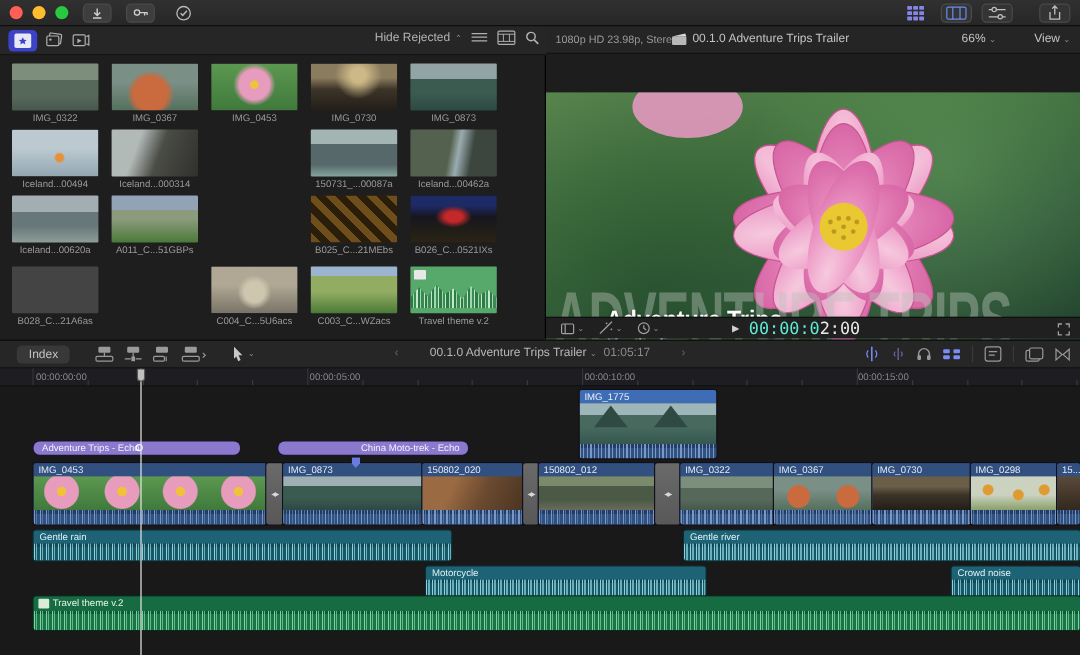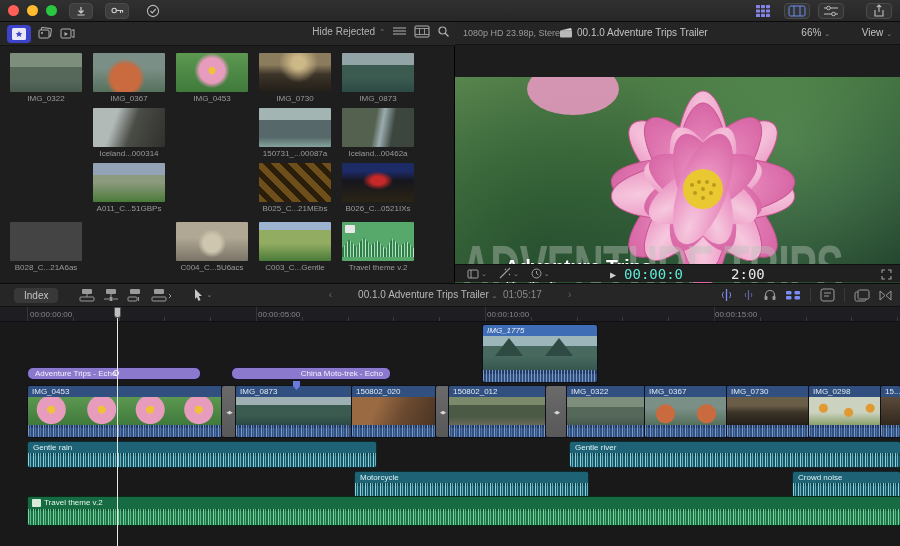--- a/index.html
+++ b/index.html
@@ -54,21 +54,21 @@
   #ghost-title { position:absolute; left:6px; top:152px; width:600px; font-size:57px; font-weight:bold;
     color:rgba(185,195,185,.42); white-space:nowrap; transform:scale(.73,1.18); transform-origin:left top; letter-spacing:-1px; }
   #canvas-title { position:absolute; left:50px; top:178px; font-size:21px; font-weight:bold; color:#fff;
     text-shadow:0 1px 3px rgba(0,0,0,.6); transform:scaleX(.92); transform-origin:left; }
   #canvas-subtitle { position:absolute; left:51px; top:204px; font-size:10px; font-weight:bold; color:#fff;
     text-shadow:0 1px 2px rgba(0,0,0,.6);text-align:right; }
   #viewer-controls { position:absolute; left:0; top:242px; width:445px; height:18px; background:#202020; border-top:1px solid #101010;
     display:flex; align-items:center; font-size:9px; color:#9a9a9a; }
   .vc-ic { margin-left:12px; display:flex; align-items:center; gap:2px; }
   #timecode { position:absolute; left:155px; top:1px; font-family:"DejaVu Sans Mono",monospace; font-size:14px; display:flex; align-items:center; gap:8px;}
-  .tc-dim { color:#5eead4; } .tc-bright { color:#e8e8e8;margin-left:48px; }
+  .tc-dim { color:#5eead4; } .tc-bright { color:#e8e8e8; }
   #play-btn { color:#d0d0d0; font-size:10px; }
   #fullscreen-ic { position:absolute; right:8px; top:4px; }
   
   #tl-toolbar { position:absolute; left:0; top:283px; width:900px; height:24px; background:#262626; border-top:1px solid #0a0a0a; border-bottom:1px solid #121212;
     display:flex; align-items:center; }
   #index-btn { margin-left:14px; padding:2px 10px; border-radius:4px; background:#383838; font-size:10px; color:#c4c4c4; }
   .edit-ics { display:flex; gap:10px; margin-left:22px; align-items:center; }
   #tool-sel { margin-left:22px; font-size:10px; color:#c4c4c4; display:flex; gap:3px; align-items:center; }
   #tl-project { position:absolute; left:0; right:0; top:5px; text-align:center; font-size:10px; color:#b8b8b8; pointer-events:none; }
   #tl-project .nav { color:#666; padding:0 26px; }
@@ -81,21 +81,21 @@
   .tick.major { height:15px; background:#34343c; }
   .ruler-label { position:absolute; top:3px; font-size:8px; color:#86868e; white-space:nowrap; }
   .vclip { position:absolute; top:79px; height:51px; border-radius:2px; overflow:hidden; background:#31507f; box-shadow:0 0 0 1px #10101a; }
   .vclip-name { height:11px; background:#31507f; font-size:8px; color:#e2eaf6; padding:1px 4px; white-space:nowrap; overflow:hidden; }
   .vclip-body { height:28px; background:#555; }
   .vclip-wave { height:12px; background:
       repeating-linear-gradient(90deg,rgba(130,160,205,.9) 0 1px,transparent 1px 2px,rgba(90,125,175,.8) 2px 3px,transparent 3px 5px),
       linear-gradient(#223c66 0 25%,#30507f 25%); }
   .transition { position:absolute; top:79px; height:51px; background:linear-gradient(#6a6a6a,#585858); border-radius:2px;
     box-shadow:0 0 0 1px #10101a; color:#d8d8d8; font-size:5px; display:flex; align-items:center; justify-content:center; letter-spacing:-1px; }
-  #connected-clip { position:absolute; left:483px; top:18px; width:114px; height:57px; border-radius:2px; overflow:hidden; box-shadow:0 0 0 1px #10101a;font-style:italic; }
+  #connected-clip { position:absolute; left:483px; top:18px; width:114px; height:57px; border-radius:2px; overflow:hidden; box-shadow:0 0 0 1px #10101a; }
   #connected-name { height:11px; background:#3f6db5; font-size:8px; color:#eaf1fb; padding:1px 4px; }
   #connected-body { height:34px; background:linear-gradient(#9cb6ba 0 30%,#47695e 30% 58%,#35574e); position:relative; }
   #connected-body::before, #connected-body::after { content:""; position:absolute; bottom:14px; border-style:solid; border-color:transparent transparent #2e4a42 transparent; border-width:0 14px 18px 14px; left:12px; }
   #connected-body::after { left:62px; }
   #connected-wave { height:12px; background:
       repeating-linear-gradient(90deg,rgba(130,160,205,.9) 0 1px,transparent 1px 3px),
       linear-gradient(#223c66 0 30%,#30507f 30%); }
   .title-clip { position:absolute; top:61px; height:11px; border-radius:5px; background:#8a79cc;
     font-size:8px; color:#f2effc; padding:1px 7px; white-space:nowrap; overflow:hidden; box-shadow:0 0 0 1px #1a1430; }
   .kf-circle { position:absolute; top:2px; width:6px; height:6px; border:1px solid #fff; border-radius:50%; background:transparent; }
@@ -236,32 +236,40 @@
           <div class="b-label">IMG_0453</div>
         </div>
         <div class="b-item" style="left: 259px; top: 7px;">
           <div class="b-thumb" style="background: radial-gradient(circle at 55% 25%, rgb(205, 184, 135) 0px, rgb(205, 184, 135) 12%, transparent 40%), linear-gradient(rgb(140, 124, 94) 0px, rgb(140, 124, 94) 30%, rgb(60, 52, 40) 55%, rgb(34, 30, 24));"></div>
           <div class="b-label">IMG_0730</div>
         </div>
         <div class="b-item" style="left: 342px; top: 7px;">
           <div class="b-thumb" style="background: linear-gradient(rgb(147, 164, 166) 0px, rgb(147, 164, 166) 32%, rgb(60, 91, 80) 32%, rgb(60, 91, 80) 62%, rgb(44, 74, 68));"></div>
           <div class="b-label">IMG_0873</div>
         </div>
+        <div class="b-item" style="left: 10px; top: 62px;">
+          <div class="b-thumb" style="background: radial-gradient(circle at 55% 60%, rgb(230, 145, 58) 0px, rgb(230, 145, 58) 7%, transparent 10%), linear-gradient(rgb(188, 201, 209) 0px, rgb(188, 201, 209) 40%, rgb(147, 167, 177));"></div>
+          <div class="b-label">Iceland...00494</div>
+        </div>
         <div class="b-item" style="left: 93px; top: 62px;">
           <div class="b-thumb" style="background: linear-gradient(110deg, rgb(178, 186, 184) 0px, rgb(178, 186, 184) 30%, rgb(74, 76, 70) 55%, rgb(48, 48, 44));"></div>
           <div class="b-label">Iceland...000314</div>
         </div>
         <div class="b-item" style="left: 259px; top: 62px;">
           <div class="b-thumb" style="background: linear-gradient(rgb(163, 181, 179) 0px, rgb(163, 181, 179) 30%, rgb(87, 104, 106) 30%, rgb(87, 104, 106) 75%, rgb(132, 164, 156));"></div>
           <div class="b-label">150731_...00087a</div>
         </div>
         <div class="b-item" style="left: 342px; top: 62px;">
           <div class="b-thumb" style="background: linear-gradient(100deg, rgb(85, 97, 79) 0px, rgb(85, 97, 79) 45%, rgb(154, 172, 176) 55%, rgb(60, 70, 62) 70%);"></div>
           <div class="b-label">Iceland...00462a</div>
         </div>
+        <div class="b-item" style="left: 10px; top: 117px;">
+          <div class="b-thumb" style="background: linear-gradient(rgb(163, 174, 180) 0px, rgb(163, 174, 180) 35%, rgb(104, 120, 122) 35%, rgb(104, 120, 122) 65%, rgb(140, 156, 150));"></div>
+          <div class="b-label">Iceland...00620a</div>
+        </div>
         <div class="b-item" style="left: 93px; top: 117px;">
           <div class="b-thumb" style="background: linear-gradient(rgb(147, 163, 182) 0px, rgb(147, 163, 182) 30%, rgb(140, 154, 126) 30%, rgb(140, 154, 126) 50%, rgb(74, 122, 56));"></div>
           <div class="b-label">A011_C...51GBPs</div>
         </div>
         <div class="b-item" style="left: 259px; top: 117px;">
           <div class="b-thumb" style="background: repeating-linear-gradient(45deg, rgb(110, 78, 26) 0px, rgb(110, 78, 26) 6px, rgb(42, 30, 10) 6px, rgb(42, 30, 10) 12px), rgb(58, 42, 16);"></div>
           <div class="b-label">B025_C...21MEbs</div>
         </div>
         <div class="b-item" style="left: 342px; top: 117px;">
           <div class="b-thumb" style="background: radial-gradient(at 50% 45%, rgb(196, 40, 40) 0px, rgb(196, 40, 40) 14%, transparent 30%), linear-gradient(rgb(28, 42, 102) 0px, rgb(28, 42, 102) 22%, rgb(22, 22, 30) 45%, rgb(42, 36, 20));"></div>
@@ -270,21 +278,21 @@
         <div class="b-item" style="left: 10px; top: 176px;">
           <div class="b-thumb" style=""></div>
           <div class="b-label">B028_C...21A6as</div>
         </div>
         <div class="b-item" style="left: 176px; top: 176px;">
           <div class="b-thumb" style="background: radial-gradient(circle at 50% 55%, rgb(206, 198, 174) 0px, rgb(206, 198, 174) 20%, transparent 34%), linear-gradient(rgb(176, 168, 148) 0px, rgb(176, 168, 148) 40%, rgb(122, 116, 104));"></div>
           <div class="b-label">C004_C...5U6acs</div>
         </div>
         <div class="b-item" style="left: 259px; top: 176px;">
           <div class="b-thumb" style="background: linear-gradient(rgb(156, 180, 208) 0px, rgb(156, 180, 208) 20%, rgb(146, 172, 98) 20%, rgb(146, 172, 98) 55%, rgb(74, 122, 56));"></div>
-          <div class="b-label">C003_C...Gentle</div>
+          <div class="b-label">C003_C...WZacs</div>
         </div>
         <div class="b-item" style="left: 342px; top: 176px;">
           <div class="b-thumb b-audio" style="background: rgb(87, 168, 107);">
             <div class="b-audio-badge"></div>
           </div>
           <div class="b-label">Travel theme v.2</div>
         </div>
       </div>
   </div>
 

